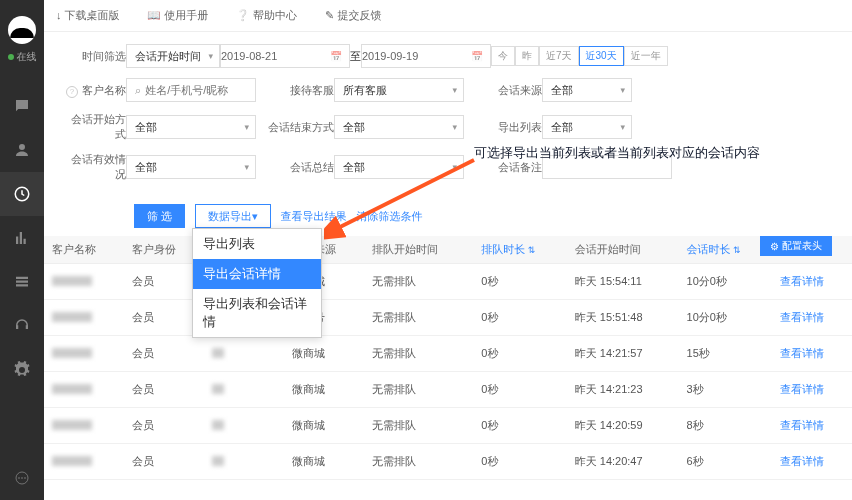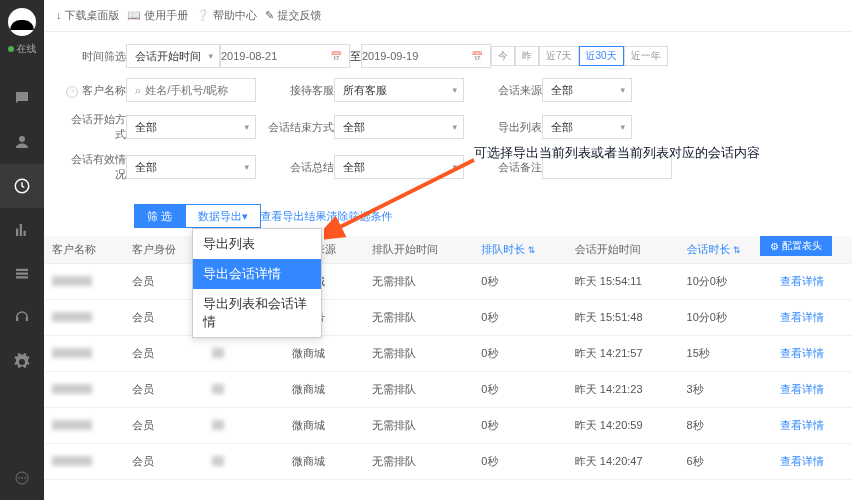--- a/index.html
+++ b/index.html
@@ -1,50 +1,50 @@
 <!DOCTYPE html>
 <html><head>
 <meta charset="utf-8">
 <style>
 *{box-sizing:border-box;margin:0;padding:0;font-family:-apple-system,"PingFang SC","Microsoft YaHei",sans-serif}
 body{font-size:12px;color:#333;background:#fff}
 .app{display:flex;height:500px;width:852px;overflow:hidden}
-.sidebar{width:44px;background:#2d2d2d;display:flex;flex-direction:column;align-items:center;padding-top:8px}
+.sidebar{width:44px;background:#2d2d2d;display:flex;flex-direction:column;align-items:center;padding-top:16px}
 .sidebar-avatar{width:28px;height:28px;border-radius:50%;background:#fff;margin-bottom:6px;position:relative;overflow:hidden}
 .sidebar-avatar::before{content:"";position:absolute;top:12px;left:2px;width:24px;height:10px;background:#000;border-radius:10px 10px 0 0}
 .status-dot{width:6px;height:6px;border-radius:50%;background:#4caf50;display:inline-block;margin-right:3px}
 .status-text{color:#aaa;font-size:10px;margin-bottom:20px}
 .side-icon{width:44px;height:44px;display:flex;align-items:center;justify-content:center;color:#888;cursor:pointer}
 .side-icon.active{color:#fff;background:#3a3a3a}
 .side-icon svg{width:18px;height:18px;fill:currentColor}
 .main{flex:1;display:flex;flex-direction:column;overflow:hidden}
 .topbar{height:32px;background:#fff;border-bottom:1px solid #eee;display:flex;align-items:center;padding:0 12px;font-size:11px;gap:8px}
 .topbar-left{display:flex;align-items:center;gap:6px;flex:1;overflow:hidden}
 .hamburger{display:inline-flex;flex-direction:column;gap:2px;cursor:pointer}
 .hamburger span{width:14px;height:2px;background:#333}
 .topbar-text{color:#666;white-space:nowrap;overflow:hidden;text-overflow:ellipsis}
 .topbar-link{color:#38f;cursor:pointer}
-.topbar-right{display:flex;gap:8px;color:#666}
+.topbar-right{display:flex;gap:28px;color:#666}
 .topbar-right span{cursor:pointer;white-space:nowrap}
 .filter-panel{padding:12px 20px 8px 20px;background:#fff}
 .filter-row{display:flex;align-items:center;gap:0;margin-bottom:10px;font-size:11px;color:#333}
 .filter-label{width:62px;text-align:right;color:#666}
 .select{height:24px;border:1px solid #ddd;padding:0 18px 0 8px;font-size:11px;background:#fff;position:relative;min-width:90px;display:inline-flex;align-items:center;cursor:pointer}
 .select::after{content:"▾";position:absolute;right:6px;color:#999;font-size:9px}
 .date-input{height:24px;border:1px solid #ddd;padding:0 24px 0 0;width:130px;font-size:11px;display:inline-flex;align-items:center;color:#666;position:relative;cursor:pointer}
 .date-input::after{content:"📅";position:absolute;right:6px;font-size:10px;opacity:.5}
 .text-input{height:24px;border:1px solid #ddd;padding:0 8px;width:130px;font-size:11px;display:inline-flex;align-items:center}
 .text-input input{border:0;outline:0;width:100%;font-size:11px}
 .text-input .mag{margin-right:4px;color:#999}
 .time-chip{border:1px solid #ddd;padding:2px 6px;font-size:10px;color:#999;cursor:pointer}
 .time-chip.active{border-color:#38f;color:#38f}
 .btn{height:24px;padding:0 12px;border:1px solid #ddd;background:#fff;font-size:11px;cursor:pointer;display:inline-flex;align-items:center}
 .btn-primary{background:#38f;border-color:#38f;color:#fff}
 .link{color:#38f;cursor:pointer;font-size:11px}
-.action-row{display:flex;align-items:center;padding:4px 20px 8px 90px;position:relative}
+.action-row{display:flex;align-items:center;gap:10px;padding:4px 20px 8px 90px;position:relative}
 .dropdown{position:absolute;top:28px;left:148px;width:130px;background:#fff;border:1px solid #ccc;box-shadow:0 2px 8px rgba(0,0,0,.15);z-index:10}
 .dropdown-item{padding:6px 10px;font-size:13px;cursor:pointer}
 .dropdown-item.active{background:#38f;color:#fff}
 .annotation{position:absolute;left:430px;top:140px;color:#0f172a;font-size:13px;line-height:2;pointer-events:none;z-index:5}
 .arrow-svg{position:absolute;left:280px;top:155px;z-index:4;pointer-events:none}
 .config-btn{position:absolute;right:20px;top:236px;background:#38f;color:#fff;padding:3px 10px;font-size:10px;cursor:pointer;display:flex;align-items:center;gap:3px}
 .table-wrap{flex:1;overflow:auto}
 .tbl{width:100%;border-collapse:collapse;font-size:11px}
 .tbl th{background:#f7f7f7;padding:6px 8px;text-align:left;font-weight:400;color:#666;border-bottom:1px solid #eee;white-space:nowrap}
 .tbl th.sort{color:#38f}

